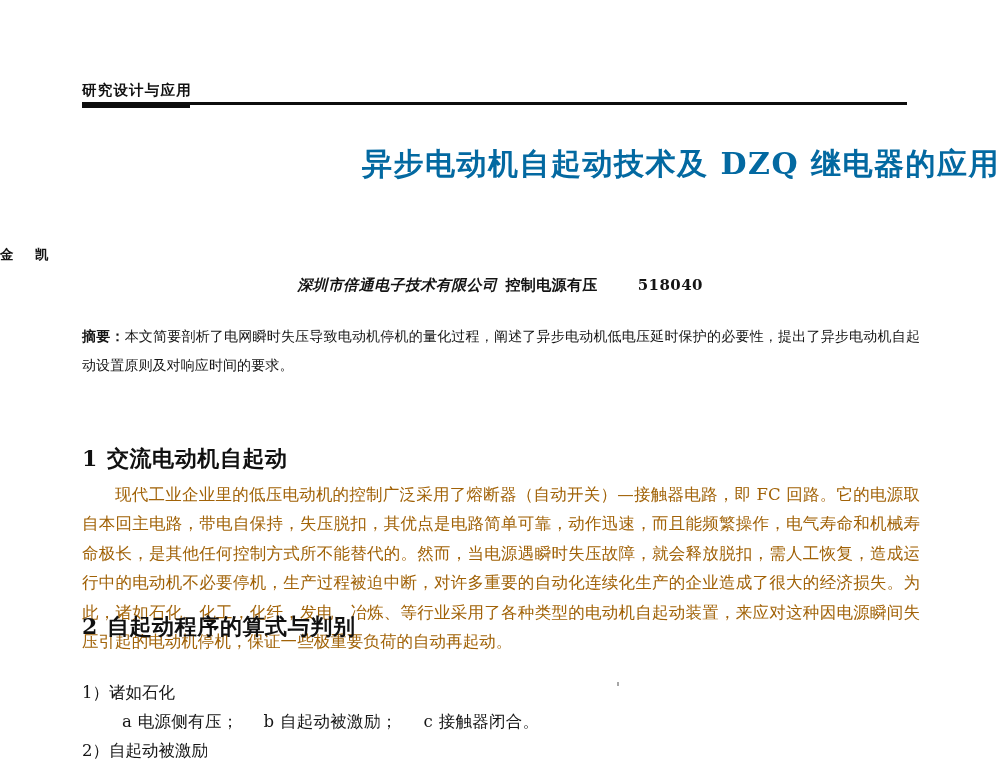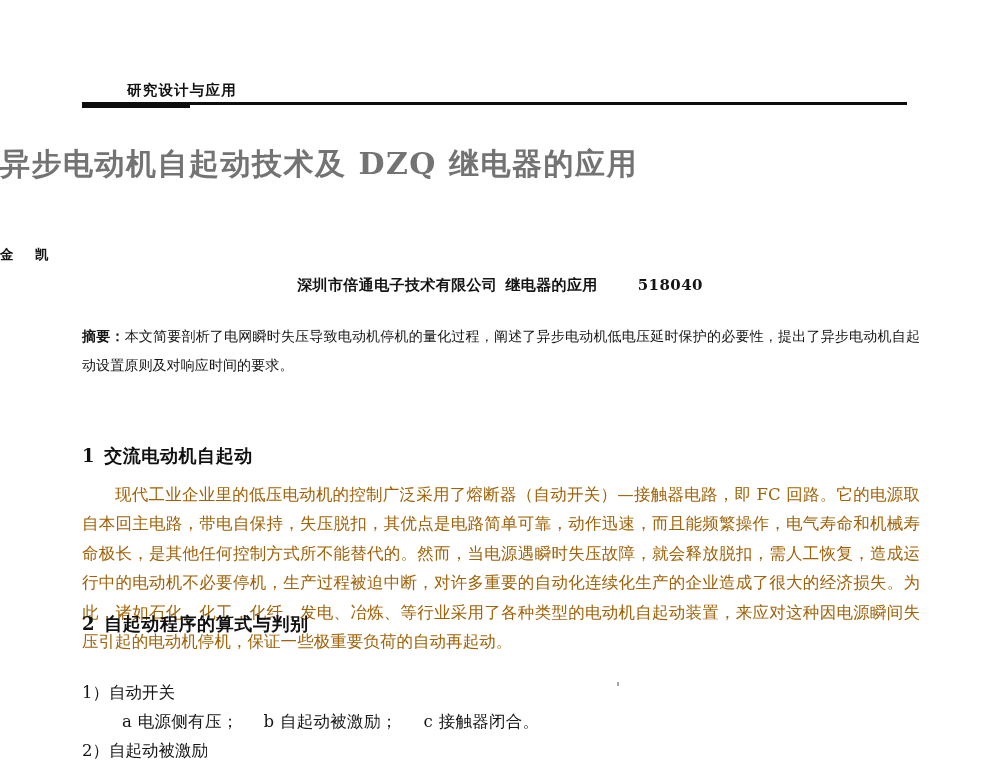--- a/index.html
+++ b/index.html
@@ -31,21 +31,20 @@
     width: 826px;
   }
   .runhead-text {
     font-family: "DejaVu Serif", "Liberation Serif", serif;
     font-weight: 700;
     font-size: 14.5px;
     letter-spacing: 1.2px;
     color: #111;
     line-height: 1.1;
     white-space: nowrap;
-    margin-left: 45px;
   }
   .runhead-rule {
     margin-top: 4px;
     height: 3px;
     background: #0d0d0d;
     width: 825px;
   }
   .runhead-rule-thick {
     position: absolute;
     left: 0;
@@ -54,26 +53,26 @@
     height: 5px;
     background: #0d0d0d;
   }
 
   
   .doc-title {
     position: absolute;
     left: 0;
     right: 0;
     top: 144px;
-    text-align: left;
+    text-align: right;
     font-family: "DejaVu Serif", "Liberation Serif", serif;
     font-weight: 700;
     font-size: 30px;
     letter-spacing: 1.5px;
-    color: #737373;
+    color: #0369a1;
     white-space: nowrap;
   }
 
   
   .author {
     position: absolute;
     left: 0;
     right: 0;
     top: 246px;
     text-align: left;
@@ -89,21 +88,21 @@
     right: 0;
     top: 276px;
     text-align: center;
     font-family: "DejaVu Serif", "Liberation Serif", serif;
     font-weight: 700;
     font-size: 15px;
     letter-spacing: 0.4px;
     color: #141414;
     white-space: nowrap;
   }
-  .affiliation .aff-org { margin-right: 8px; }
+  .affiliation .aff-org { margin-right: 8px; font-style: italic; }
   .affiliation .aff-city { margin-right: 40px; }
 
   
   .abstract {
     position: absolute;
     left: 82px;
     top: 322px;
     width: 838px;
     font-size: 14px;
     line-height: 29px;
@@ -122,21 +121,21 @@
     line-height: 29px;
     letter-spacing: 0.1px;
   }
 
   
   .sec-head {
     position: absolute;
     left: 82px;
     font-family: "DejaVu Serif", "Liberation Serif", serif;
     font-weight: 700;
-    font-size: 18px;
+    font-size: 22px;
     letter-spacing: 0.6px;
     color: #101010;
     white-space: nowrap;
   }
   .sec-head .num { margin-right: 9px; }
 
   #sec1 { top: 444px; }
   #sec2 { top: 612px; }
 
   .body-para {
@@ -187,42 +186,42 @@
   <div class="runhead">
     <div class="runhead-text">研究设计与应用</div>
     <div class="runhead-rule"></div>
     <div class="runhead-rule-thick"></div>
   </div>
 
   <div class="doc-title">异步电动机自起动技术及 DZQ 继电器的应用</div>
 
   <div class="author">金　凯</div>
   <div class="affiliation">
-    <span class="aff-org">深圳市倍通电子技术有限公司</span><span class="aff-city">继电器的应用</span><span>518040</span>
+    <span class="aff-org">深圳市倍通电子技术有限公司</span><span class="aff-city">控制电源有压</span><span>518040</span>
   </div>
 
   <div class="abstract">
     <span class="abs-label">摘要：</span><span>本文简要剖析了电网瞬时失压导致电动机停机的量化过程，阐述了异步电动机低电压延时保护的必要性，提出了异步电动机自起动设置原则及对响应时间的要求。</span>
   </div>
 
 
   <div class="sec-head" id="sec1">
     <span class="num">1</span><span>交流电动机自起动</span>
   </div>
 
   <div class="body-para" id="para1">
     <p>现代工业企业里的低压电动机的控制广泛采用了熔断器（自动开关）—接触器电路，即 FC 回路。它的电源取自本回主电路，带电自保持，失压脱扣，其优点是电路简单可靠，动作迅速，而且能频繁操作，电气寿命和机械寿命极长，是其他任何控制方式所不能替代的。然而，当电源遇瞬时失压故障，就会释放脱扣，需人工恢复，造成运行中的电动机不必要停机，生产过程被迫中断，对许多重要的自动化连续化生产的企业造成了很大的经济损失。为此，诸如石化、化工，化纤，发电、冶炼、等行业采用了各种类型的电动机自起动装置，来应对这种因电源瞬间失压引起的电动机停机，保证一些极重要负荷的自动再起动。</p>
   </div>
 
   <div class="sec-head" id="sec2">
     <span class="num">2</span><span>自起动程序的算式与判别</span>
   </div>
 
   <div class="list-line" id="item1">
-    <span>1）</span><span>自动开关</span>
+    <span>1）</span><span>诸如石化</span>
   </div>
 
   <div class="list-line" id="item1sub">
     <span class="sub-a"><span>a</span>&nbsp;<span>电源侧有压；</span></span><span class="sub-b"><span>b</span>&nbsp;<span>自起动被激励；</span></span><span><span>c</span>&nbsp;<span>接触器闭合。</span></span>
   </div>
 
   <div class="list-line" id="item2">
     <span>2）</span><span>自起动被激励</span>
   </div>
 

